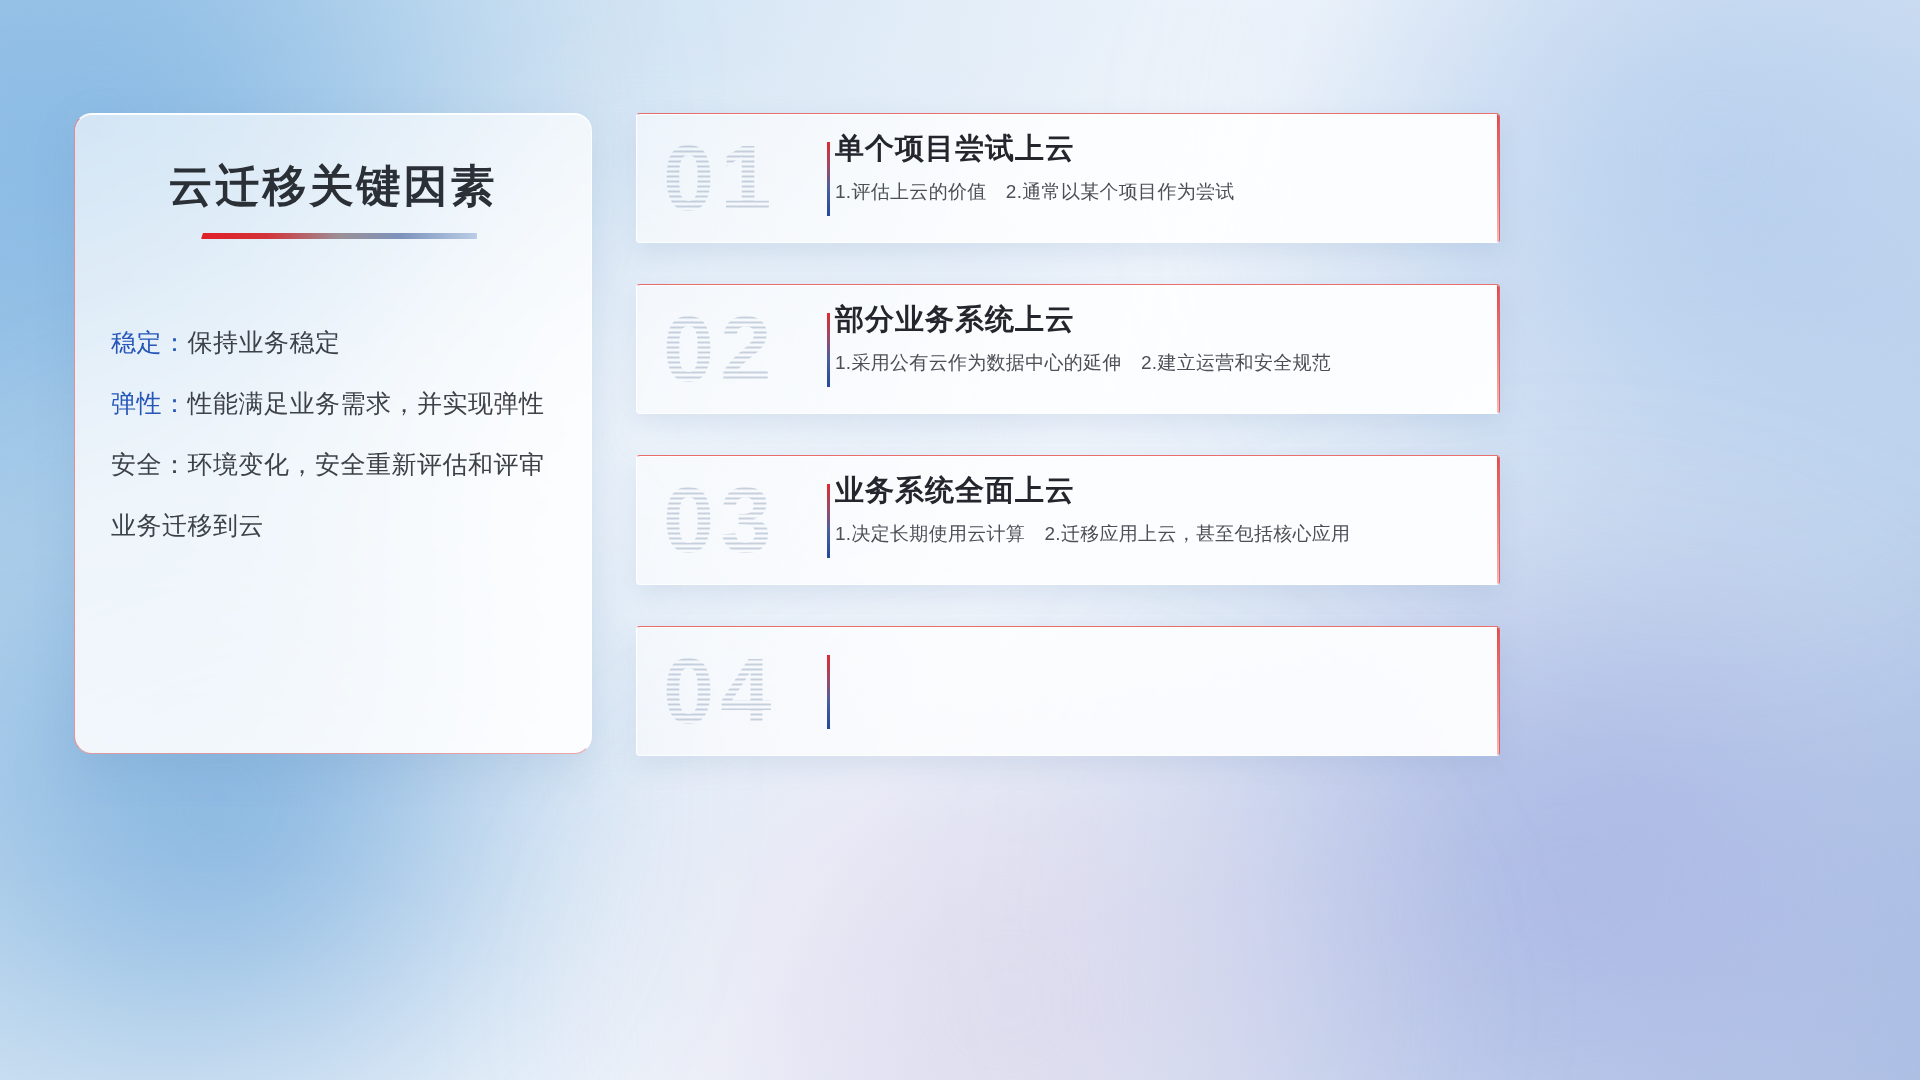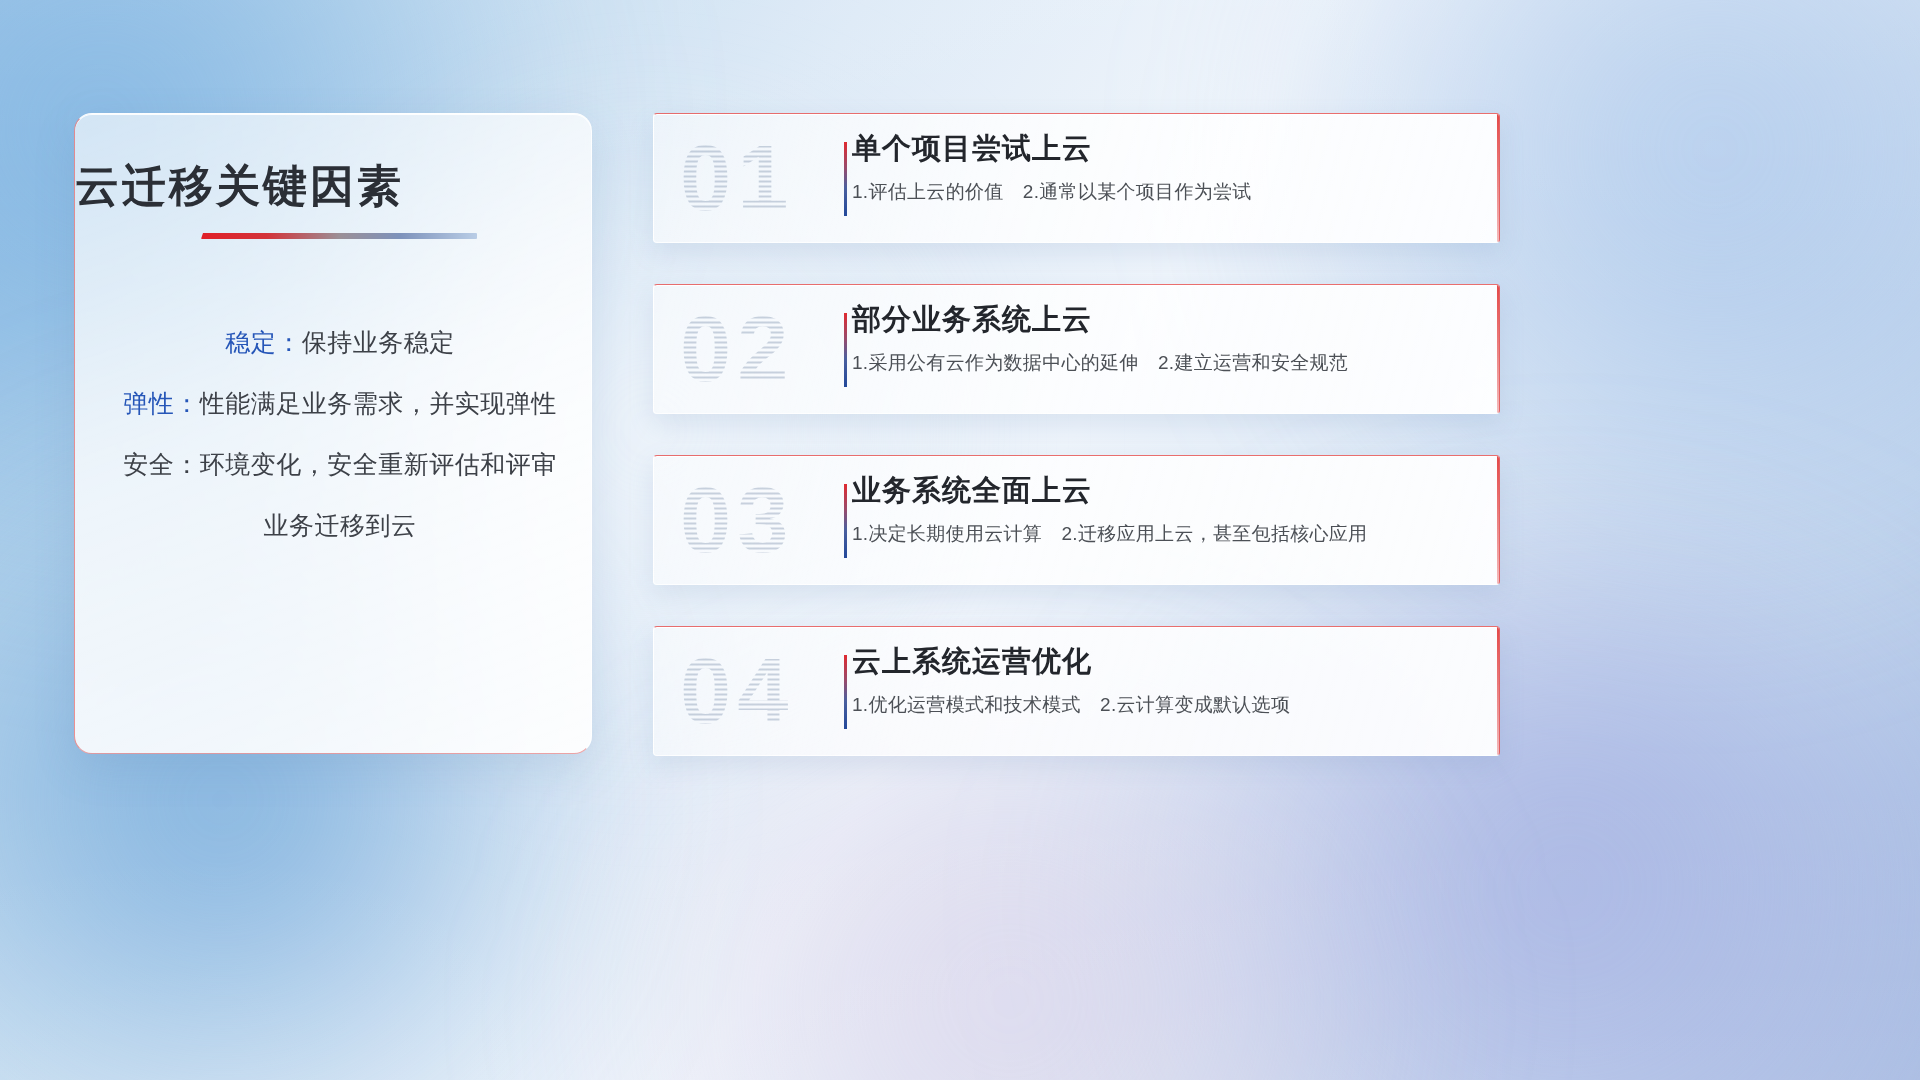--- a/index.html
+++ b/index.html
@@ -46,52 +46,51 @@
     background: linear-gradient(160deg, rgba(255,255,255,.62) 0%, rgba(255,255,255,.80) 45%, rgba(255,255,255,.92) 100%);
     border: 1px solid rgba(255,255,255,.85);
     border-left: 1.6px solid rgba(225,60,60,.55);
     border-bottom: 1.6px solid rgba(225,60,60,.45);
     box-shadow: 0 14px 40px rgba(90,130,175,.17), inset 0 1px 0 rgba(255,255,255,.9);
     backdrop-filter: blur(3px);
     overflow: hidden;
   }
   .left-title {
     position: absolute; left: 0; right: 0; top: 43px;
-    text-align: left;
+    text-align: center;
     font-size: 44px; font-weight: 700; letter-spacing: 3px;
     color: #2b2f36;
   }
   .title-rule {
     position: absolute; left: 126px; top: 119px; width: 276px; height: 6px;
     background: linear-gradient(90deg, #e01f28 0%, #d3333a 24%, #9b8f96 50%, #7d92bb 72%, #b9cde6 100%);
     clip-path: polygon(2px 0, 100% 0, 100% 100%, 0 100%);
     border-radius: 1px;
   }
   .left-list {
-    position: absolute; left: 36px; right: 22px; top: 198px; text-align: center;
+    position: absolute; left: 36px; right: 22px; top: 198px;
   }
   .left-row {
     font-size: 25px; line-height: 61px; color: #3d4148;
     white-space: nowrap; letter-spacing: .5px;
   }
   .left-row .lbl { color: #3d4148; }
   .left-row.accent .lbl { color: #2656b8; }
 
   
   .cards { position: absolute; left: 636px; top: 113px; width: 864px; }
   .card {
     position: relative; height: 130px; margin-bottom: 41px;
     border-radius: 4px;
     background: linear-gradient(105deg, rgba(255,255,255,.55) 0%, rgba(255,255,255,.80) 40%, rgba(255,255,255,.95) 100%);
     border: 1px solid rgba(255,255,255,.8);
     border-top: 1.4px solid rgba(226,62,62,.75);
     border-right: 1.6px solid rgba(226,62,62,.80);
     box-shadow: 0 10px 26px rgba(100,135,180,.15), inset 0 1px 0 rgba(255,255,255,.95);
     overflow: hidden;
-    margin-left: 17px;
   }
   .card::after {
     content: ""; position: absolute; right: 0; top: 0; bottom: 0; width: 2px;
     background: linear-gradient(180deg, rgba(226,62,62,.95), rgba(226,62,62,.35));
   }
   .ghost-num {
     position: absolute; left: 26px; top: 50%; transform: translateY(-50%);
     font-size: 92px; font-weight: 700; letter-spacing: 6px;
     color: #8fa3bd; opacity: .40;
     -webkit-background-clip: text; background-clip: text;
@@ -182,20 +181,16 @@
       <div class="divider"></div>
       <div class="card-body">
         <div class="card-title">业务系统全面上云</div>
         <div class="card-sub">1.决定长期使用云计算　2.迁移应用上云，甚至包括核心应用</div>
       </div>
     </div>
 
     <div class="card">
       <div class="ghost-num">04</div>
       <div class="divider"></div>
-      <div class="card-body">
-        <div class="card-title">云上系统运营优化</div>
-        <div class="card-sub">1.优化运营模式和技术模式　2.云计算变成默认选项</div>
-      </div>
     </div>
 
   </div>
 </div>
 
 </body></html>

